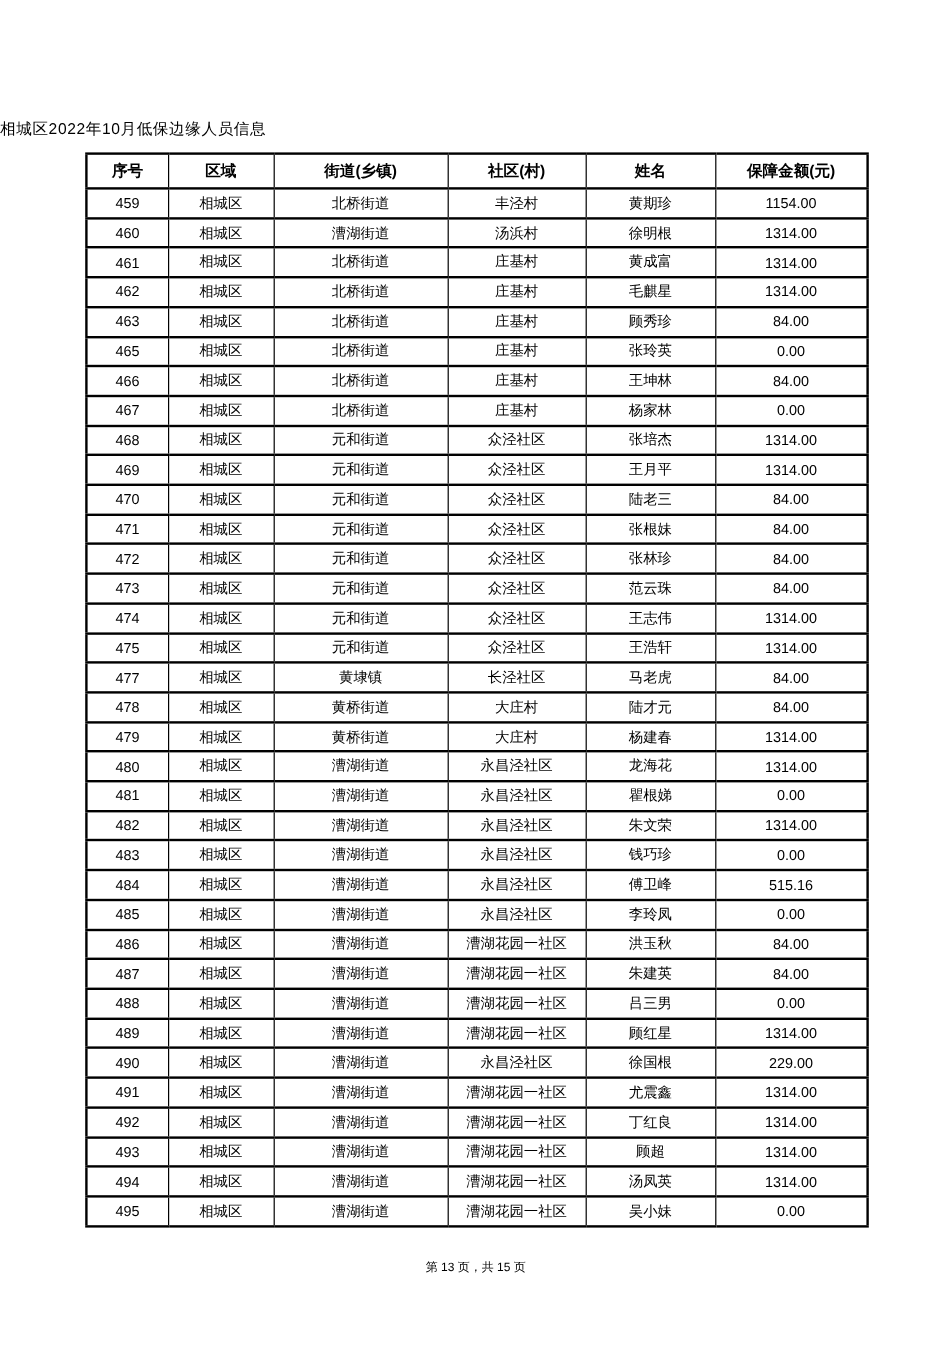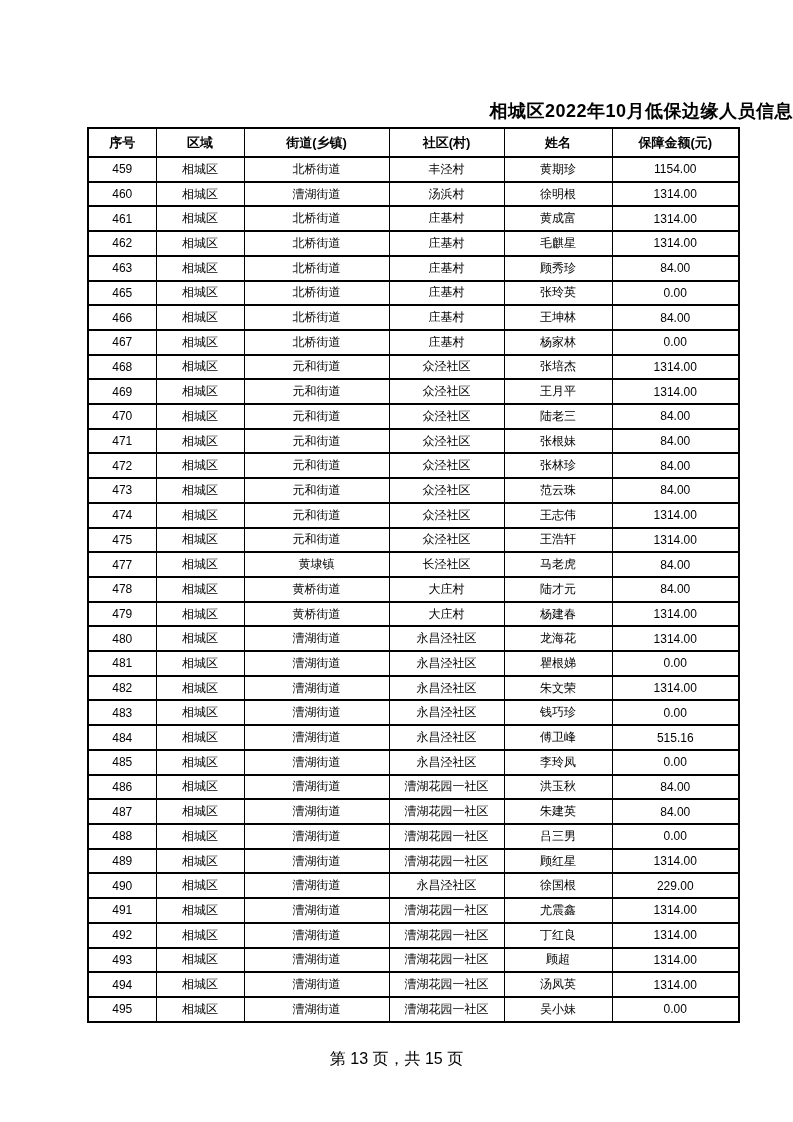--- a/index.html
+++ b/index.html
@@ -12,35 +12,34 @@
     height: 1122px;
     position: relative;
     font-family: "Liberation Sans", sans-serif;
     color: #000000;
   }
   .doc-title {
     position: absolute;
     top: 99px;
     left: 0;
     width: 100%;
-    text-align: right;
-    font-size: 18px;
-    font-weight: bold;
+    text-align: left;
+    font-size: 13px;
+    font-weight: normal;
     letter-spacing: 0.5px;
   }
   table.benefits {
     position: absolute;
     left: 71px;
     top: 127px;
     width: 651px;
     height: 896px;
     border-collapse: collapse;
     table-layout: fixed;
     border: 2px solid #000000;
-    margin-left: 16px;
   }
   table.benefits th,
   table.benefits td {
     border-left: 1px solid #000000;
     border-right: 1px solid #000000;
     border-top: 2px solid #000000;
     border-bottom: 2px solid #000000;
     text-align: center;
     vertical-align: middle;
     padding: 0;
@@ -52,21 +51,21 @@
     font-size: 13px;
     font-weight: bold;
     height: 27px;
   }
   .page-footer {
     position: absolute;
     top: 1049px;
     left: 0;
     width: 100%;
     text-align: center;
-    font-size: 16px;
+    font-size: 10px;
   }
   col.c1 { width: 68px; }
   col.c2 { width: 88px; }
   col.c3 { width: 145px; }
   col.c4 { width: 115px; }
   col.c5 { width: 108px; }
   col.c6 { width: 127px; }
 </style>
 </head>
 <body>

